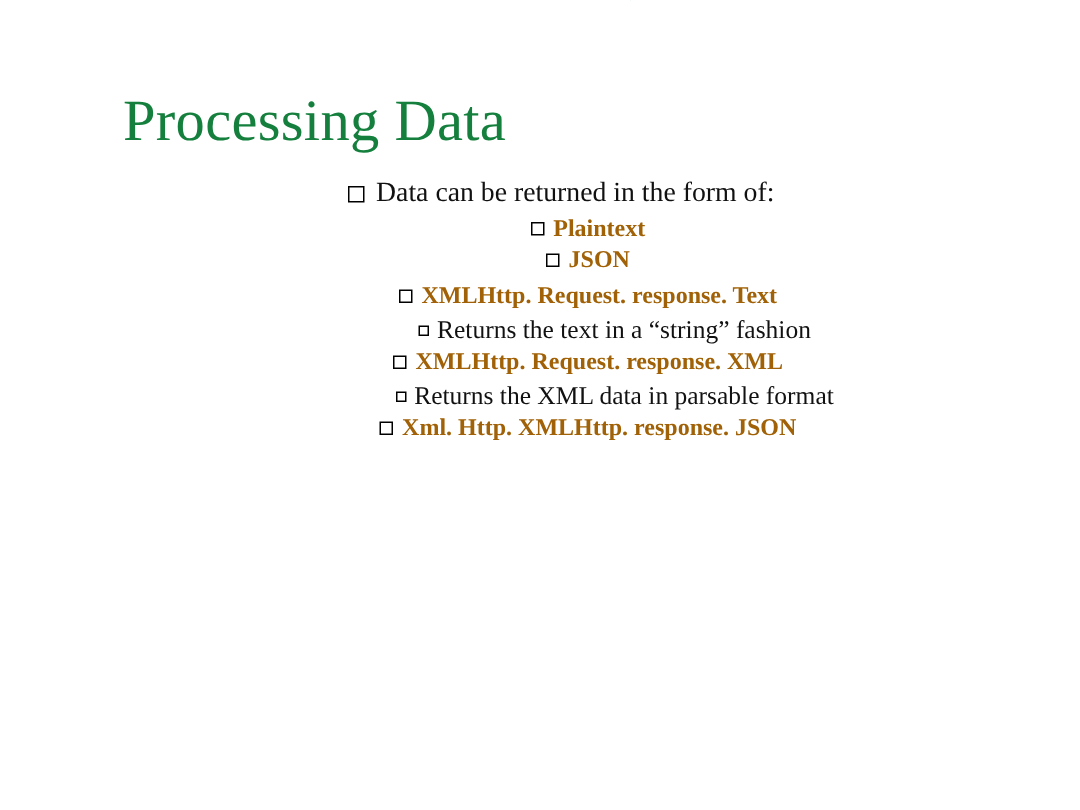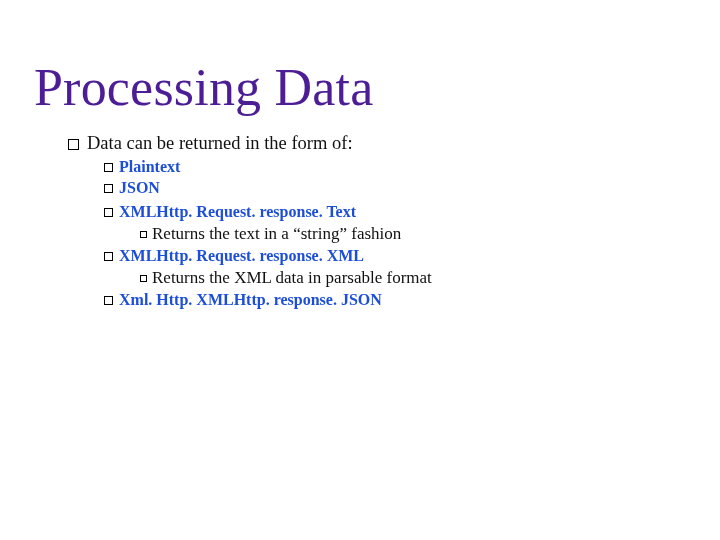--- a/index.html
+++ b/index.html
@@ -15,28 +15,29 @@
     right: -80px;
     width: 420px;
     height: 300px;
     pointer-events: none;
   }
   .content {
     position: relative;
     padding: 58px 40px 0 34px;
   }
   .title {
-    font-size: 52px;
+    font-size: 39px;
     font-weight: normal;
-    color: #4c1d95;
+    color: #15803d;
     margin-bottom: 16px;
     letter-spacing: 0.2px;
+    margin-left: 48px;
   }
   .lvl1 { margin-left: 34px; margin-bottom: 4px; font-size: 18.5px; color: #111; }
-  .lvl2 { margin-left: 70px; margin-bottom: 3px; font-size: 16px; font-weight: bold; color: #1d4ed8; }
+  .lvl2 { margin-left: 70px; margin-bottom: 3px; font-size: 16px; font-weight: bold; color: #a16207; }
   .lvl3 { margin-left: 106px; margin-bottom: 3px; font-size: 17px; color: #111; }
   .bullet-sq {
     display: inline-block;
     width: 11px; height: 11px;
     border: 1.3px solid #000;
     margin-right: 8px;
     vertical-align: -1px;
     background: #fff;
   }
   .bullet-sq.sm {
@@ -44,21 +45,21 @@
     border-width: 1.2px;
     margin-right: 6px;
     vertical-align: 0;
   }
   .bullet-sq.xs {
     width: 7px; height: 7px;
     border-width: 1px;
     margin-right: 5px;
     vertical-align: 1px;
   }
-  .group { margin-bottom: 6px; }
+  .group { margin-bottom: 6px; text-align: center; }
 </style>
 </head>
 <body>
 
 <svg class="swoosh" viewBox="0 0 420 300">
   <path d="M0,90 Q140,10 310,50 Q370,65 420,110 L420,0 L0,0 Z" fill="none" stroke="#6fb9c9" stroke-width="1.6"></path>
   <path d="M10,120 Q160,30 320,75 Q380,92 420,140" fill="none" stroke="#9fd4df" stroke-width="1.3"></path>
   <path d="M40,160 Q180,55 330,100 Q380,118 420,165" fill="none" stroke="#cfe9ee" stroke-width="1"></path>
 </svg>
 

